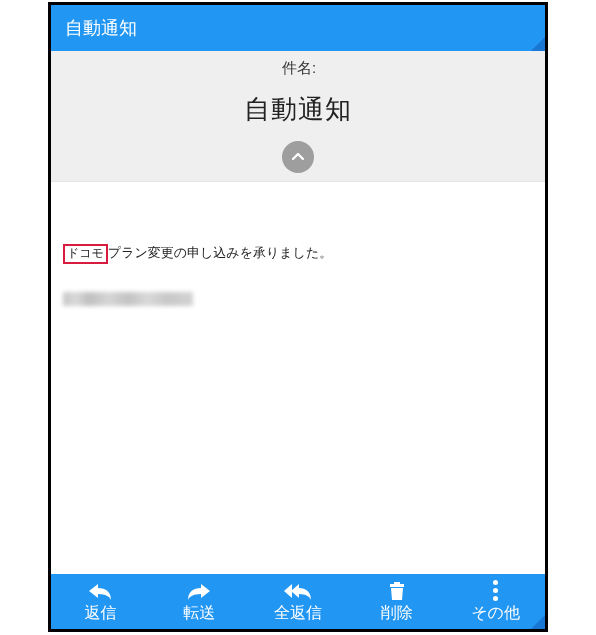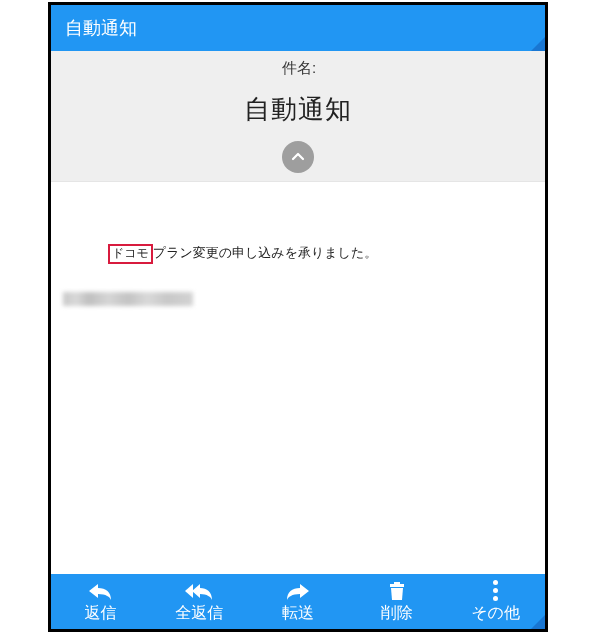--- a/index.html
+++ b/index.html
@@ -76,21 +76,21 @@
     .collapse-btn svg { display: block; }
     .body-area {
       flex: 1;
       background: #fff;
       padding: 60px 12px 12px 12px;
       font-size: 13px;
       color: #222;
       line-height: 1.7;
       overflow: hidden;
     }
-    .line1 { display: block; margin-left: 45px; }
+    .line1 { display: block; }
     .highlight-box {
       display: inline-block;
       border: 2px solid #d81b3e;
       padding: 0 2px;
       line-height: 1.3;
       font-size: 12px;
     }
     .blurred {
       display: inline-block;
       width: 130px;
@@ -171,31 +171,31 @@
   </div>
 
   <div class="bottombar">
     <div class="bbtn">
       <svg width="28" height="22" viewBox="0 0 28 22">
         <path d="M12 4 L3 11 L12 18 L12 14 C20 14 24 17 25 20 C25 12 20 8 12 8 Z" fill="#fff"></path>
       </svg>
       <span>返信</span>
     </div>
     <div class="bbtn">
+      <svg width="28" height="22" viewBox="0 0 28 22">
+        <path d="M16 4 L25 11 L16 18 L16 14 C8 14 4 17 3 20 C3 12 8 8 16 8 Z" fill="#fff"></path>
+      </svg>
+      <span>転送</span>
+    </div>
+    <div class="bbtn">
       <svg width="32" height="22" viewBox="0 0 32 22">
         <path d="M10 4 L2 11 L10 18 L10 14 L10 8 Z" fill="#fff"></path>
         <path d="M17 4 L9 11 L17 18 L17 14 C24 14 28 17 29 20 C29 12 24 8 17 8 Z" fill="#fff"></path>
       </svg>
       <span>全返信</span>
-    </div>
-    <div class="bbtn">
-      <svg width="28" height="22" viewBox="0 0 28 22">
-        <path d="M16 4 L25 11 L16 18 L16 14 C8 14 4 17 3 20 C3 12 8 8 16 8 Z" fill="#fff"></path>
-      </svg>
-      <span>転送</span>
     </div>
     <div class="bbtn">
       <svg width="22" height="22" viewBox="0 0 22 22">
         <rect x="4" y="4" width="14" height="3" fill="#fff"></rect>
         <rect x="8" y="2" width="6" height="2" fill="#fff"></rect>
         <path d="M5 8 L17 8 L16 20 L6 20 Z" fill="#fff"></path>
       </svg>
       <span>削除</span>
     </div>
     <div class="bbtn">

